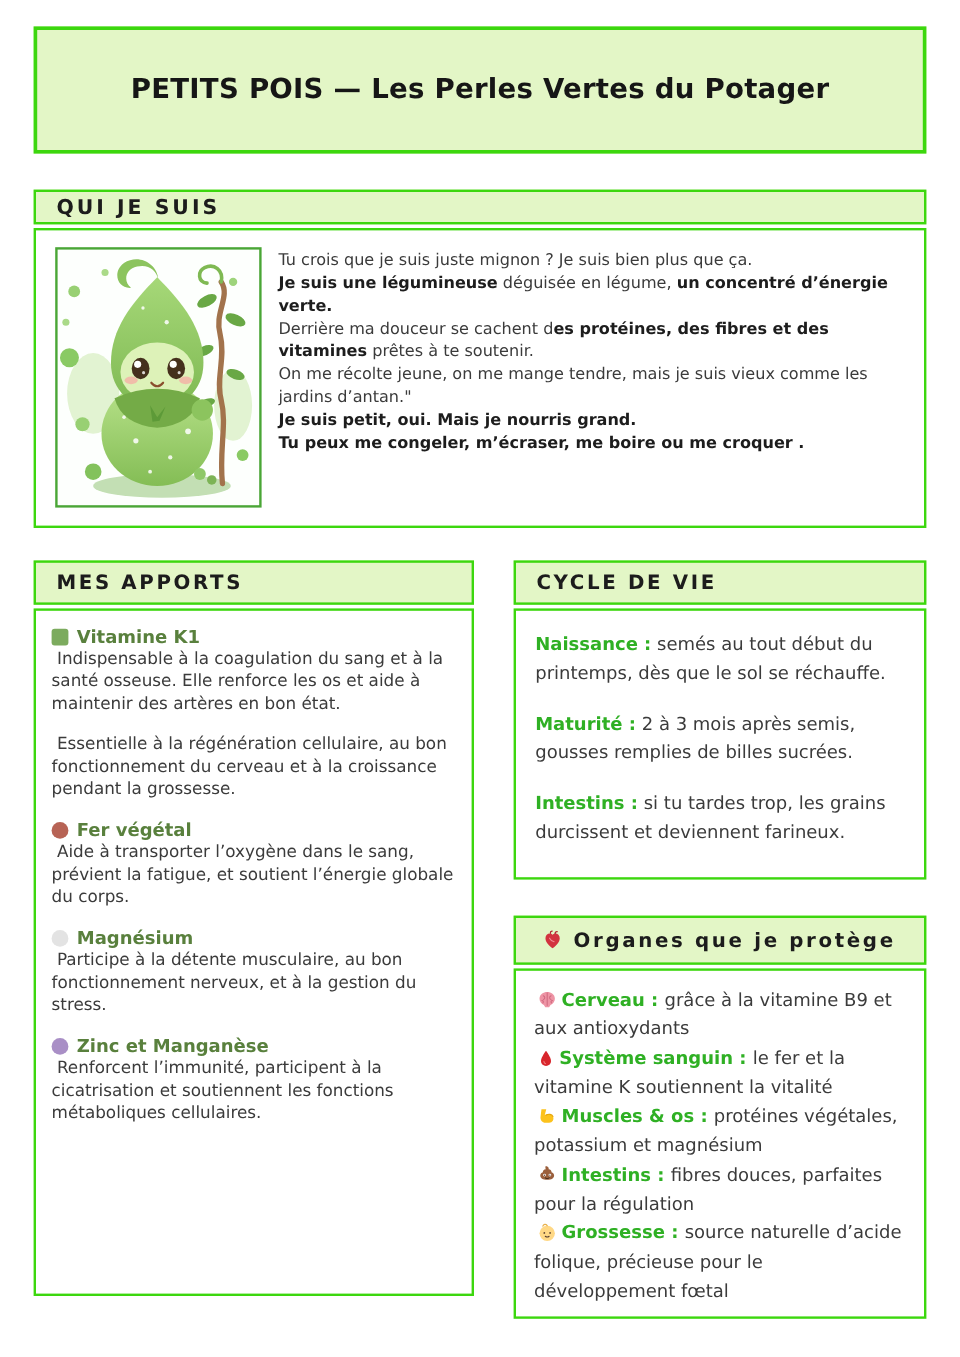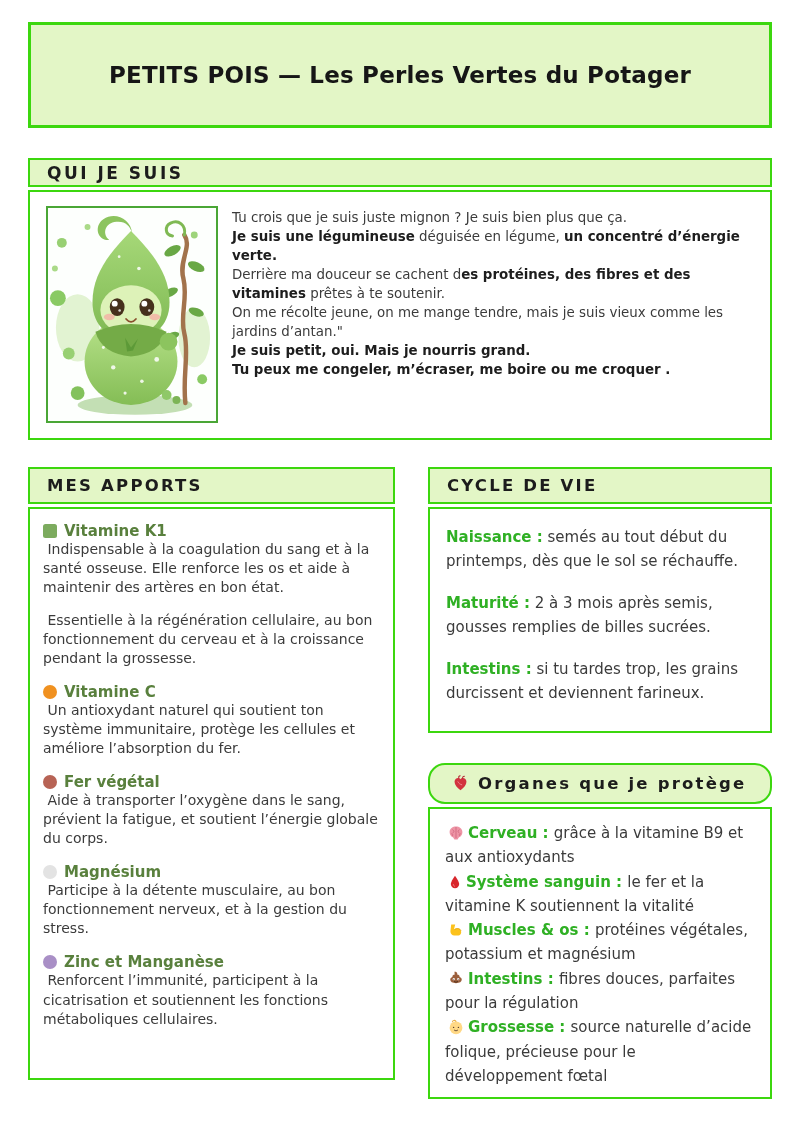--- a/index.html
+++ b/index.html
@@ -66,21 +66,21 @@
   .apport-name { font-weight:700; font-size:15px; color:var(--nutrient-green,#59803d); }
   .apport-desc { font-size:14px; line-height:1.36; color:#3b3b3b; white-space:pre-wrap; }
 
   
   .cycle-body { padding:16px 16px 8px; min-height:205px; font-size:15px; line-height:1.6; }
   .cycle-item { margin-bottom:18px; }
   .cycle-label { font-weight:700; color:var(--label-green,#2fb024); }
   .cycle-text { white-space:pre-wrap; color:#3b3b3b; }
 
   
-  .organes-hdr { margin-top:30px; height:41px !important; padding-left:22px !important;border-radius:17px; }
+  .organes-hdr { margin-top:30px; height:41px !important; padding-left:22px !important; }
   .hdr-icon { display:inline-flex; margin-right:9px; letter-spacing:0; }
   .hdr-icon svg { display:block; }
   .organes-body { padding:12px 13px 0 15px; min-height:292px; font-size:15px; line-height:1.62; }
   .organe-item { color:#3b3b3b; }
   .o-icon { display:inline-block; vertical-align:-2.5px; margin:0 4px 0 3px; }
   .o-icon svg { display:block; }
   .o-label { font-weight:700; color:var(--label-green,#2fb024); }
   .o-text { white-space:pre-wrap; }
 </style>
 </head>
@@ -180,26 +180,20 @@
     <div class="apport-title">
       <span class="bullet square" style="background: rgb(124, 171, 94);"></span><span class="apport-name">Vitamine K1</span>
     </div>
     <div class="apport-desc"> Indispensable à la coagulation du sang et à la santé osseuse. Elle renforce les os et aide à maintenir des artères en bon état.</div>
   </div>
 
   <div class="apport-item">
     <div class="apport-desc"> Essentielle à la régénération cellulaire, au bon fonctionnement du cerveau et à la croissance pendant la grossesse.</div>
   </div>
 
-  <div class="apport-item">
-    <div class="apport-title">
-      <span class="bullet circle" style="background: rgb(240, 145, 32);"></span><span class="apport-name">Vitamine C</span>
-    </div>
-    <div class="apport-desc"> Un antioxydant naturel qui soutient ton système immunitaire, protège les cellules et améliore l’absorption du fer.</div>
-  </div>
 
   <div class="apport-item">
     <div class="apport-title">
       <span class="bullet circle" style="background: rgb(183, 99, 85);"></span><span class="apport-name">Fer végétal</span>
     </div>
     <div class="apport-desc"> Aide à transporter l’oxygène dans le sang, prévient la fatigue, et soutient l’énergie globale du corps.</div>
   </div>
 
   <div class="apport-item">
     <div class="apport-title">

